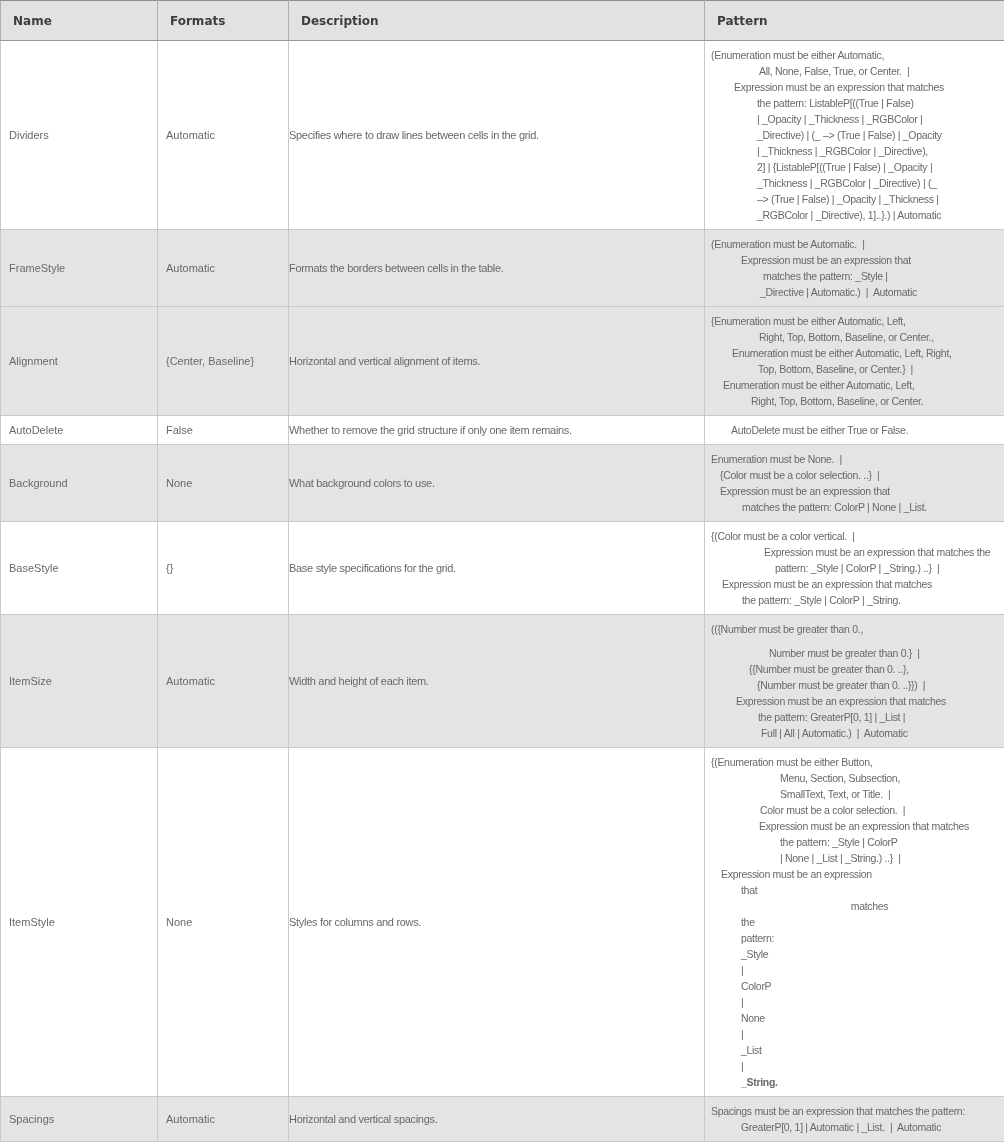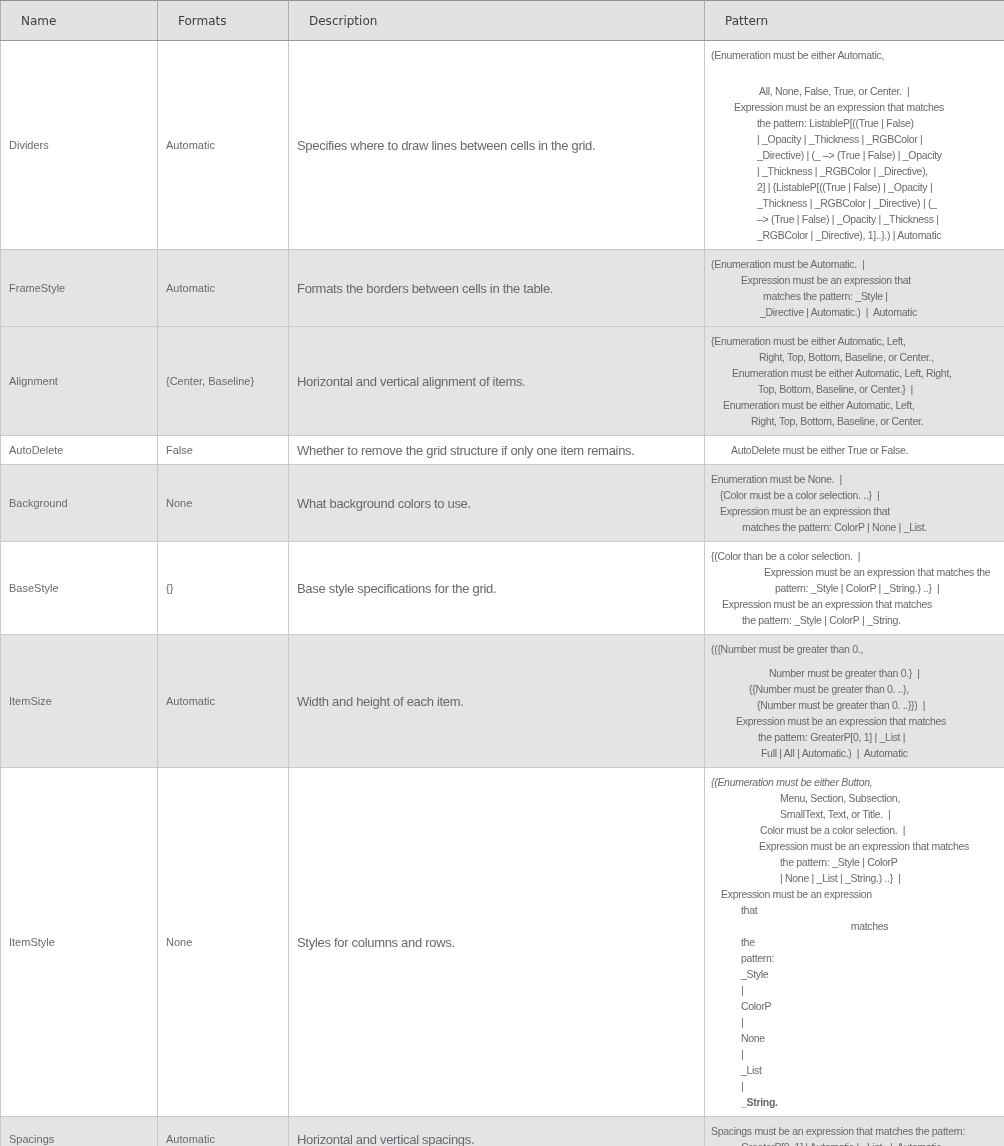--- a/index.html
+++ b/index.html
@@ -17,47 +17,47 @@
   }
   col.c1 { width: 157px; }
   col.c2 { width: 131px; }
   col.c3 { width: 416px; }
   col.c4 { width: 300px; }
   thead th {
     background: var(--header-bg, #e2e2e2);
     color: var(--header-text, #3e3e3e);
     font-family: "DejaVu Sans", "Liberation Sans", sans-serif;
     font-size: 12px;
-    font-weight: normal;
+    font-weight: bold;
     text-align: left;
     height: 40px;
-    padding: 6px 8px 5px 20px;
+    padding: 6px 8px 5px 12px;
     border: 1px solid #aeaeae;
     border-top: 1px solid var(--border-outer, #8f8f8f);
     border-bottom: 1px solid #979797;
   }
   tbody td {
     border: 1px solid var(--border-inner, #c9c9c9);
     vertical-align: middle;
     color: var(--body-text, #68686f);
     font-size: 11px;
     overflow: hidden;
   }
   tbody tr { background: #ffffff; }
   tbody tr.alt { background: var(--row-alt-bg, #e4e4e4); }
   td.c-name, td.c-default {
     padding: 6px 8px;
     white-space: nowrap;
     line-height: 15px;
   }
   td.c-desc {
-    padding: 6px 8px;
+    padding: 6px 0;
     white-space: nowrap;
     letter-spacing: -0.3px;
-    font-size: 13px;
+    font-size: 11px;
     line-height: 15px;
   }
   td.c-pattern { padding: 6px 6px; }
   .pline {
     display: block;
     white-space: pre;
     line-height: 16px;
     font-size: 10.5px;
     letter-spacing: -0.3px;
   }
@@ -80,21 +80,21 @@
       <th>Pattern</th>
     </tr>
   </thead>
   <tbody>
       <tr>
         <td class="c-name">Dividers</td>
         <td class="c-default">Automatic</td>
         <td class="c-desc">Specifies where to draw lines between cells in the grid.</td>
         <td class="c-pattern">
           <span class="pline" style="padding-left: 0px;">(Enumeration must be either Automatic,</span>
-          <span class="pline" style="padding-left: 48px; margin-top: 20px;">All, None, False, True, or Center.  |</span>
+          <span class="pline" style="padding-left: 48px;">All, None, False, True, or Center.  |</span>
           <span class="pline" style="padding-left: 23px;">Expression must be an expression that matches</span>
           <span class="pline" style="padding-left: 46px;">the pattern: ListableP[((True | False)</span>
           <span class="pline" style="padding-left: 46px;">| _Opacity | _Thickness | _RGBColor |</span>
           <span class="pline" style="padding-left: 46px;">_Directive) | (_ –&gt; (True | False) | _Opacity</span>
           <span class="pline" style="padding-left: 46px;">| _Thickness | _RGBColor | _Directive),</span>
           <span class="pline" style="padding-left: 46px;">2] | {ListableP[((True | False) | _Opacity |</span>
           <span class="pline" style="padding-left: 46px;">_Thickness | _RGBColor | _Directive) | (_</span>
           <span class="pline" style="padding-left: 46px;">–&gt; (True | False) | _Opacity | _Thickness |</span>
           <span class="pline" style="padding-left: 46px;">_RGBColor | _Directive), 1]..}.) | Automatic</span>
         </td>
@@ -140,21 +140,21 @@
           <span class="pline" style="padding-left: 9px;">{Color must be a color selection. ..}  |</span>
           <span class="pline" style="padding-left: 9px;">Expression must be an expression that</span>
           <span class="pline" style="padding-left: 31px;">matches the pattern: ColorP | None | _List.</span>
         </td>
       </tr>
       <tr>
         <td class="c-name">BaseStyle</td>
         <td class="c-default">{}</td>
         <td class="c-desc">Base style specifications for the grid.</td>
         <td class="c-pattern">
-          <span class="pline" style="padding-left: 0px;">{(Color than be a color selection.  |</span>
+          <span class="pline" style="padding-left: 0px;">{(Color must be a color vertical.  |</span>
           <span class="pline" style="padding-left: 53px;">Expression must be an expression that matches the</span>
           <span class="pline" style="padding-left: 64px;">pattern: _Style | ColorP | _String.) ..}  |</span>
           <span class="pline" style="padding-left: 11px;">Expression must be an expression that matches</span>
           <span class="pline" style="padding-left: 31px;">the pattern: _Style | ColorP | _String.</span>
         </td>
       </tr>
       <tr class="alt">
         <td class="c-name">ItemSize</td>
         <td class="c-default">Automatic</td>
         <td class="c-desc">Width and height of each item.</td>
@@ -166,21 +166,21 @@
           <span class="pline" style="padding-left: 25px;">Expression must be an expression that matches</span>
           <span class="pline" style="padding-left: 47px;">the pattern: GreaterP[0, 1] | _List |</span>
           <span class="pline" style="padding-left: 50px;">Full | All | Automatic.)  |  Automatic</span>
         </td>
       </tr>
       <tr>
         <td class="c-name">ItemStyle</td>
         <td class="c-default">None</td>
         <td class="c-desc">Styles for columns and rows.</td>
         <td class="c-pattern">
-          <span class="pline" style="padding-left: 0px; font-style: italic;">{(Enumeration must be either Button,</span>
+          <span class="pline" style="padding-left: 0px;">{(Enumeration must be either Button,</span>
           <span class="pline" style="padding-left: 69px;">Menu, Section, Subsection,</span>
           <span class="pline" style="padding-left: 69px;">SmallText, Text, or Title.  |</span>
           <span class="pline" style="padding-left: 49px;">Color must be a color selection.  |</span>
           <span class="pline" style="padding-left: 48px;">Expression must be an expression that matches</span>
           <span class="pline" style="padding-left: 69px;">the pattern: _Style | ColorP</span>
           <span class="pline" style="padding-left: 69px;">| None | _List | _String.) ..}  |</span>
           <span class="pline" style="padding-left: 10px;">Expression must be an expression</span>
           <span class="pline" style="padding-left: 30px;">that</span>
           <span class="pline" style="padding-left: 30px; text-align: center;">matches</span>
           <span class="pline" style="padding-left: 30px;">the</span>

